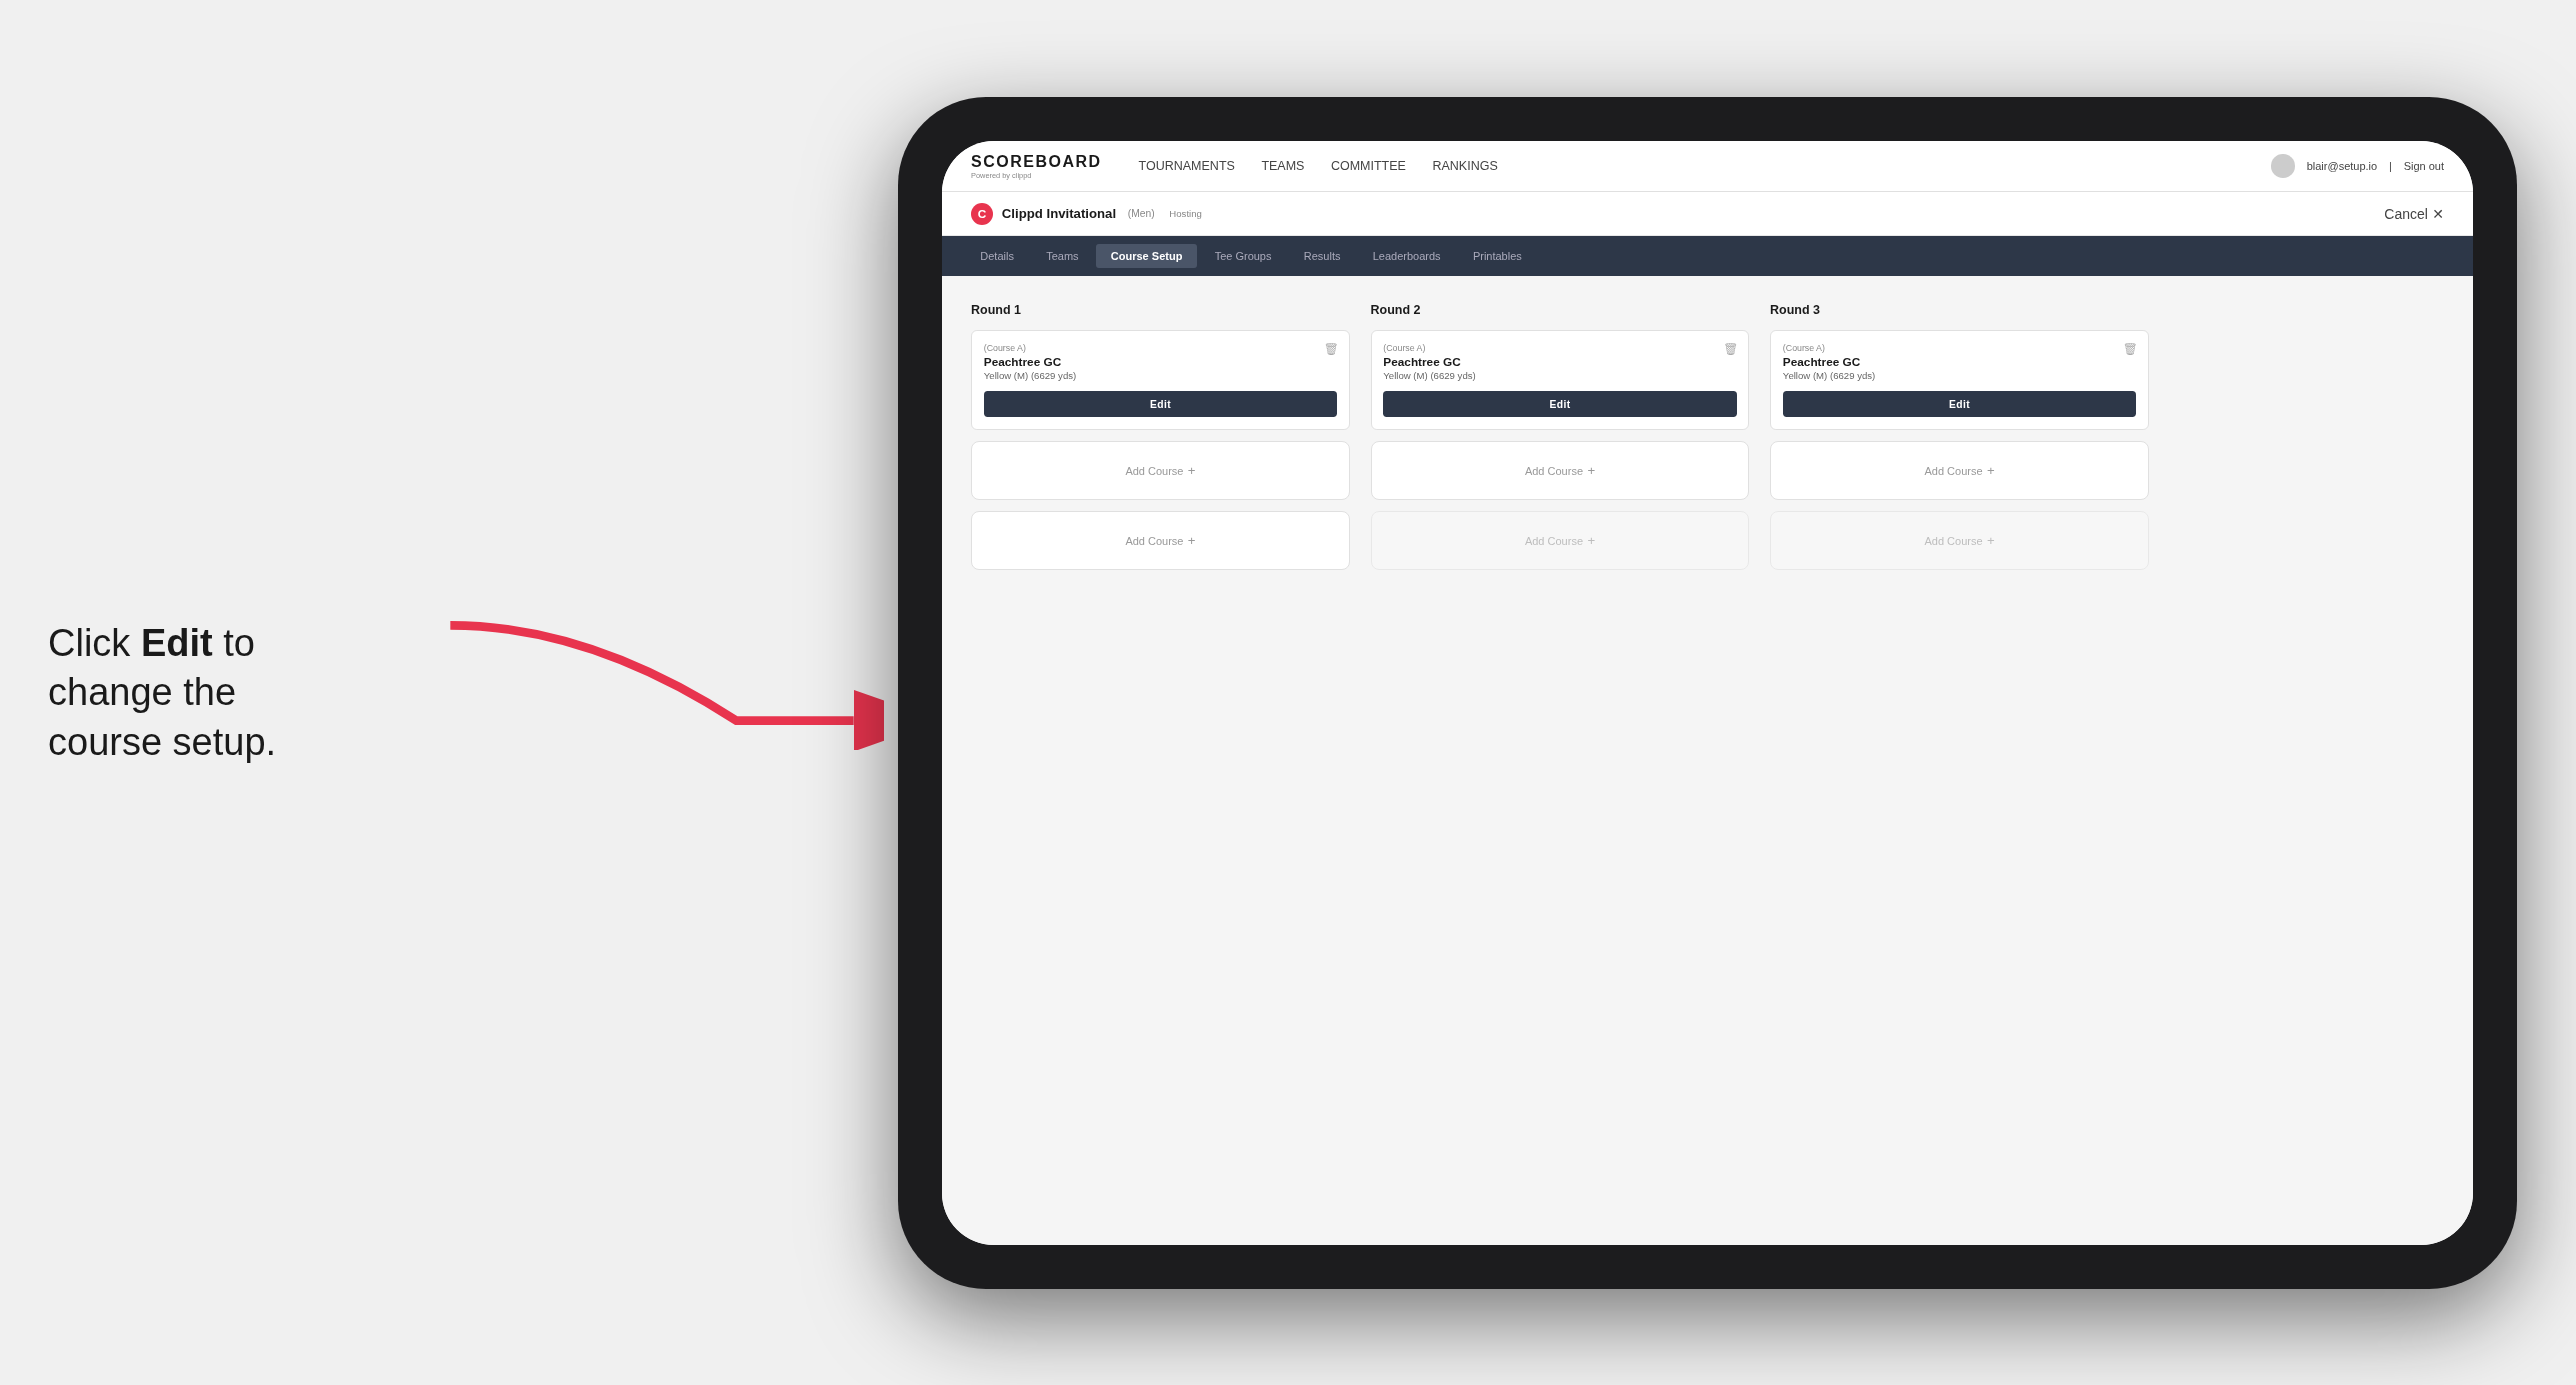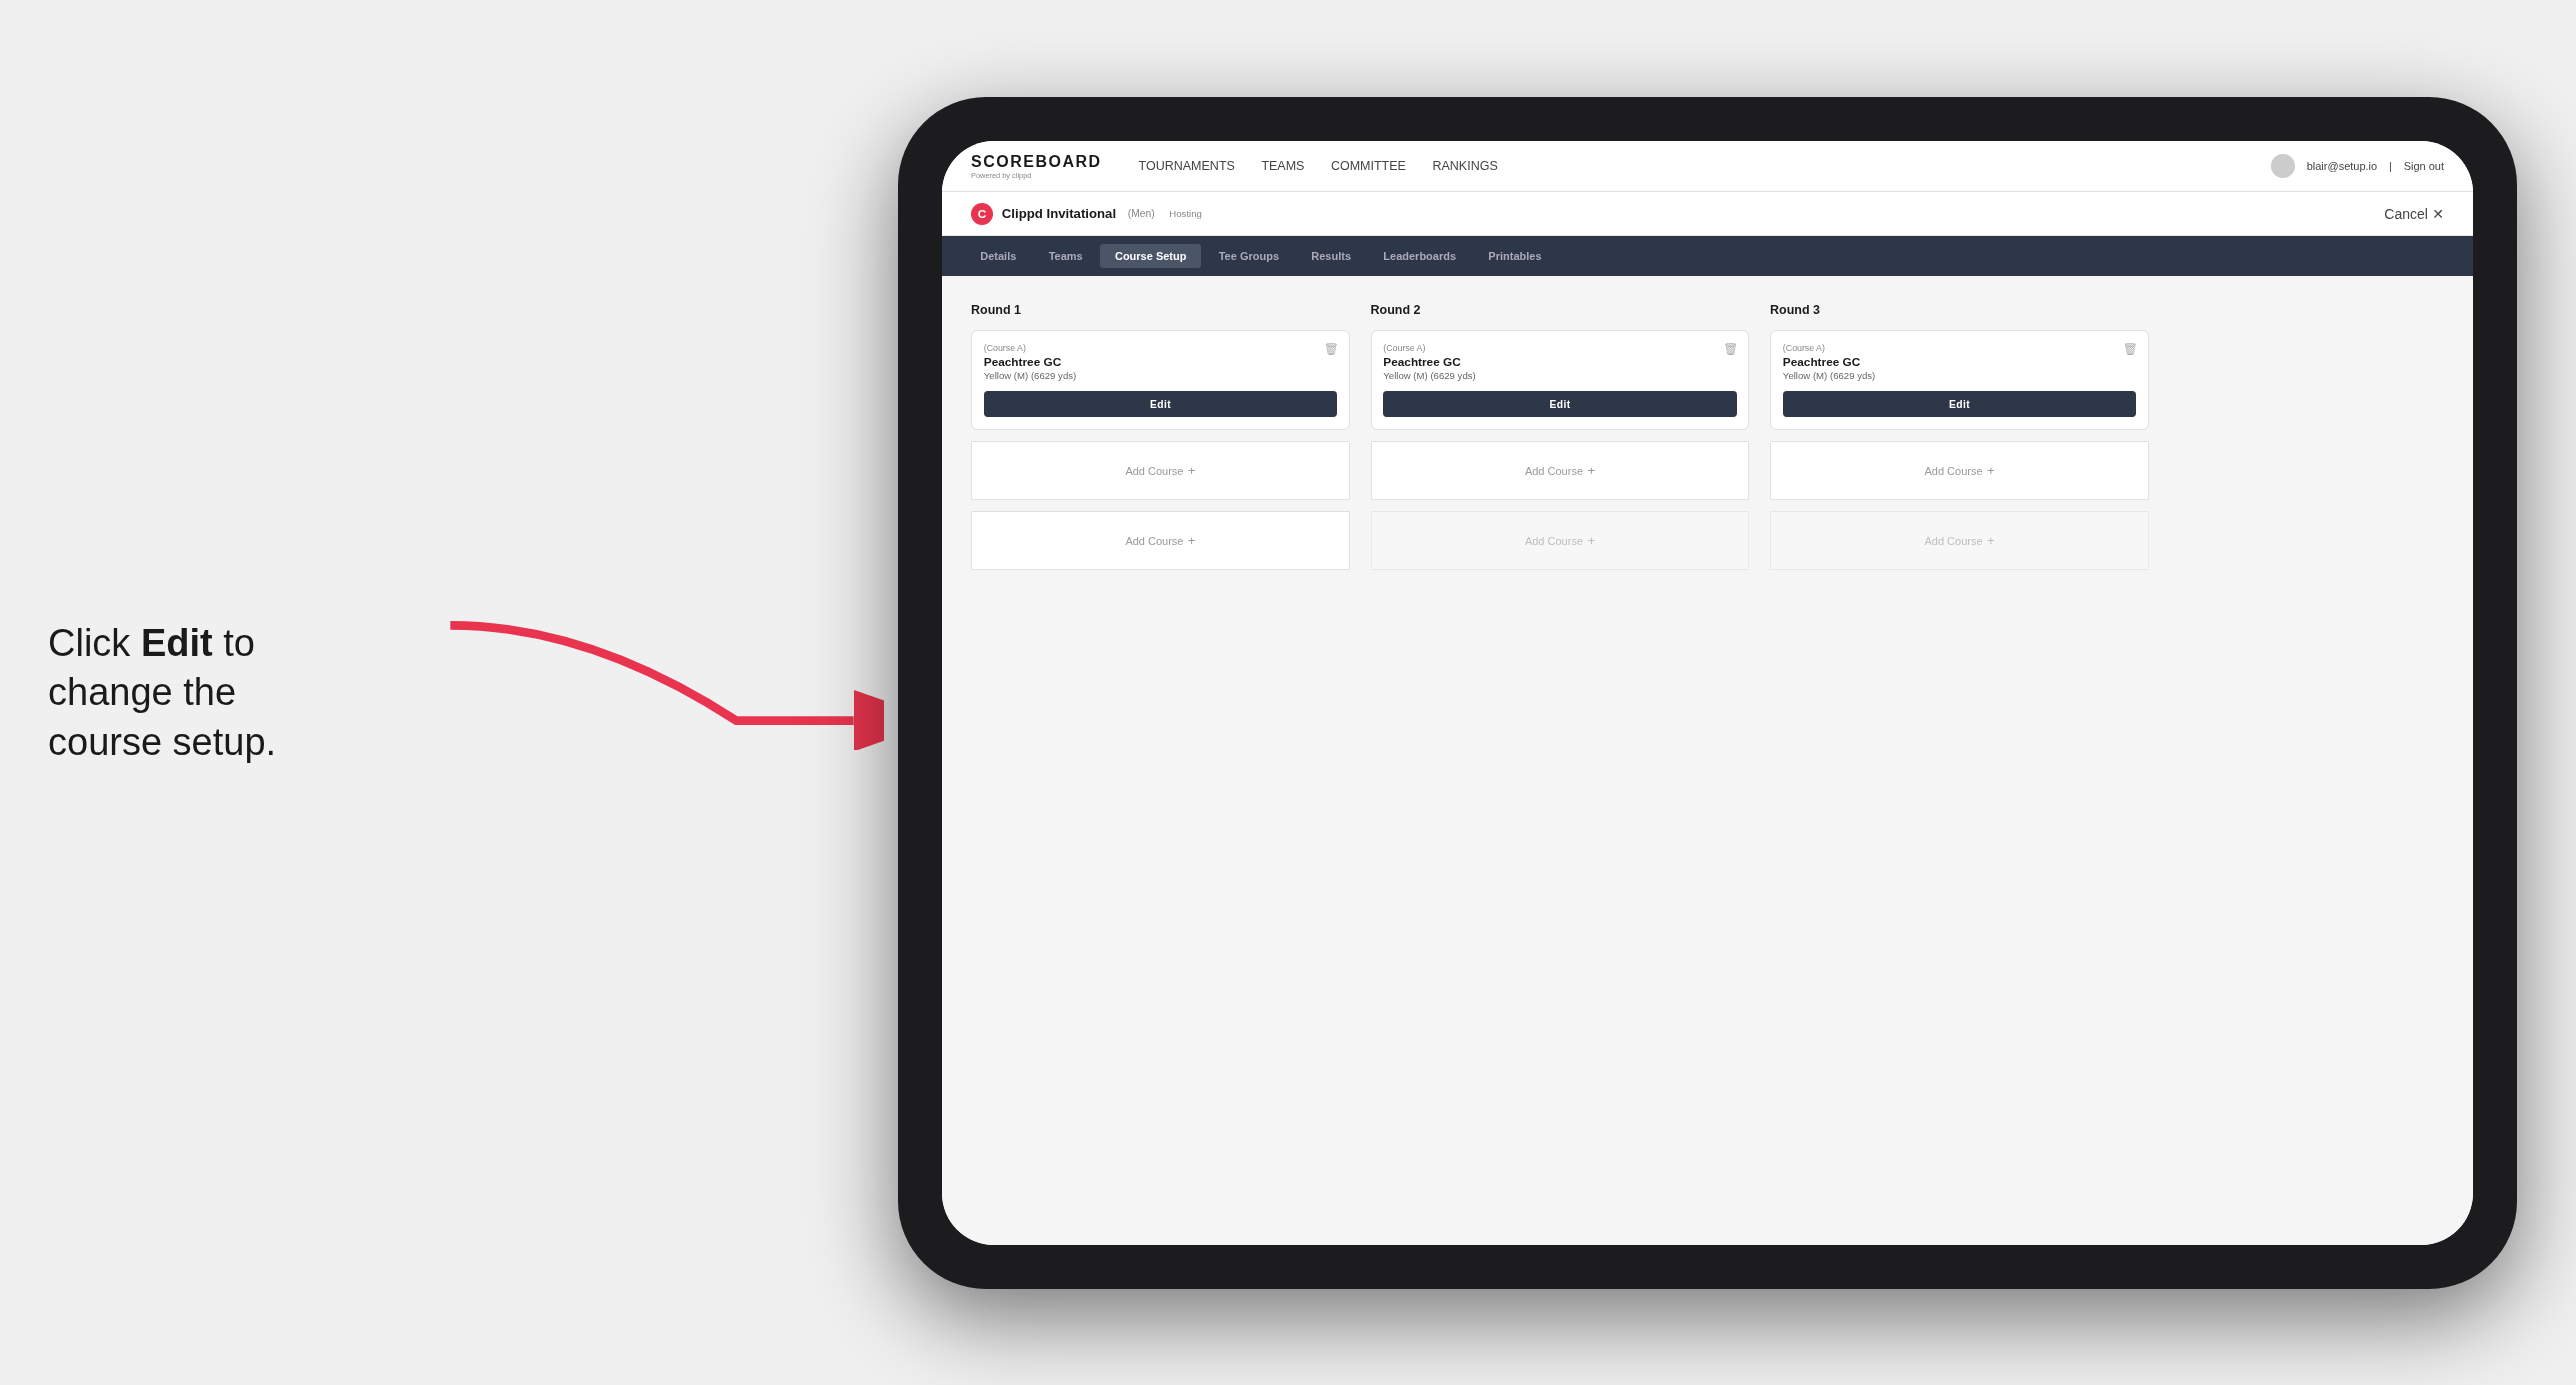--- a/index.html
+++ b/index.html
@@ -189,21 +189,20 @@
       gap: 2.9px;
       flex-shrink: 0;
     }
 
     .tab-item {
       padding: 5.9px 14.7px;
       font-size: 11px;
       color: #aab;
       cursor: pointer;
       border-radius: 2.9px;
-      font-weight: bold;
     }
 
     .tab-item.active {
       background: #4a5568;
       color: #ffffff;
       font-weight: 600;
     }
 
     
     .main-content {
@@ -283,21 +282,21 @@
       padding: 7.4px;
       font-size: 10.3px;
       font-weight: 600;
       cursor: pointer;
       letter-spacing: 0.4px;
     }
 
     .add-course-card {
       background: #ffffff;
       border: 0.7px solid #e0e0e0;
-      border-radius: 1px;
+      border-radius: 8px;
       padding: 11.8px;
       display: flex;
       align-items: center;
       justify-content: center;
       min-height: 59px;
       cursor: pointer;
     }
 
     .add-course-card.disabled {
       background: #f9f9f9;

